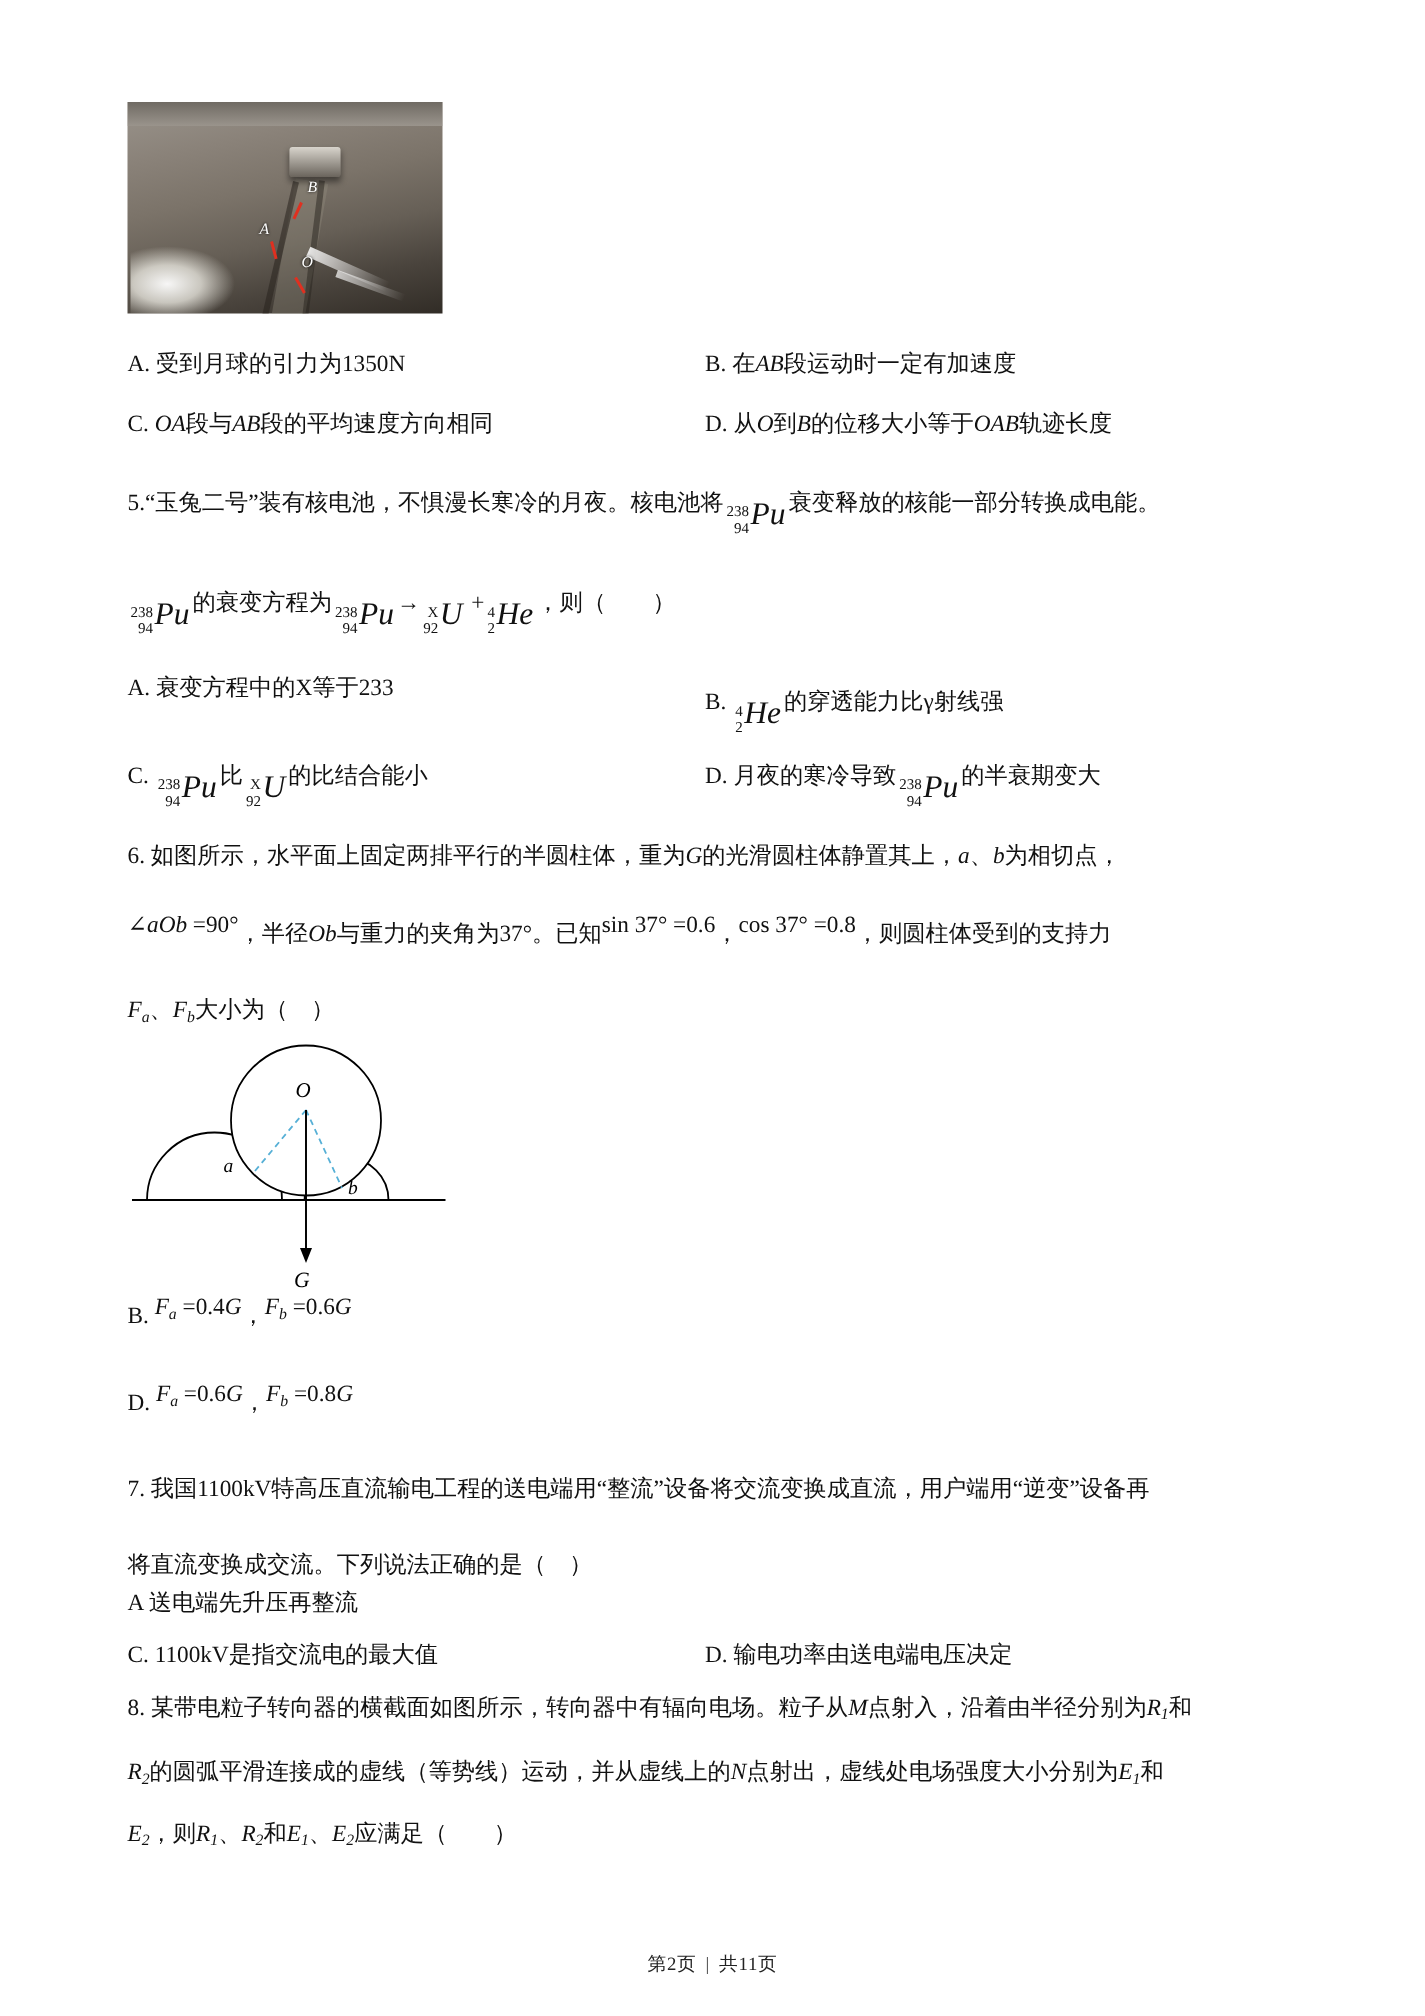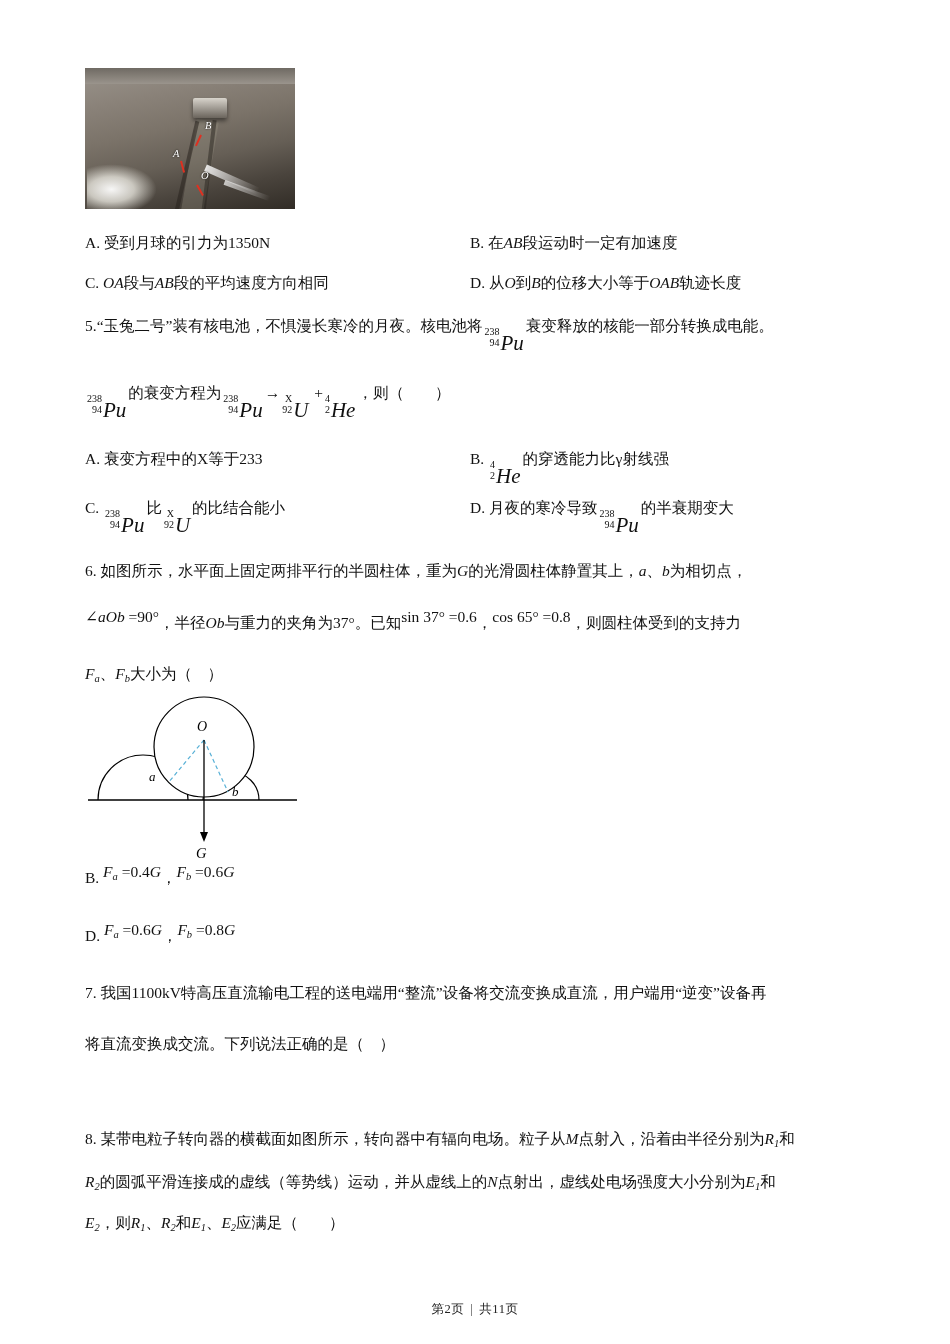--- a/index.html
+++ b/index.html
@@ -6,21 +6,21 @@
   html,body{background:#ffffff}
   body{width:950px;height:1344px;position:relative;overflow:hidden;
        font-family:"Liberation Serif","DejaVu Serif",serif;font-size:15.5px;color:#111}
   i{font-style:italic}
   sub{font-size:10.5px;font-style:italic;vertical-align:-3px}
   .line{position:absolute;left:85px;right:70px;line-height:1.55;white-space:nowrap}
   .row{position:absolute;left:85px;right:60px;display:flex;line-height:1.55;white-space:nowrap}
   .row .c1{width:385px;flex:0 0 385px}
   .row .c2{flex:1}
   
-  .nuc{display:inline-flex;align-items:flex-start;vertical-align:-4px;margin:12px 2px}
+  .nuc{display:inline-flex;align-items:flex-end;vertical-align:-4px;margin:12px 2px}
   .nuc .st{display:inline-flex;flex-direction:column;align-items:flex-end;font-size:10px;line-height:1.08;margin-right:1px}
   .nuc .sym{font-size:21px;font-style:italic}
   .raised{position:relative;top:-6px;display:inline-block}
   
   .photo{position:absolute;left:85px;top:68px;width:210px;height:141px;overflow:hidden;
          background:linear-gradient(168deg,#9a948c 0%,#8a8279 22%,#7b7369 42%,#665f56 62%,#4a443d 80%,#312c26 100%)}
   .ph-horizon{position:absolute;left:0;top:0;width:100%;height:16px;background:linear-gradient(180deg,#6f6a63,#9a948c)}
   .ph-rover{position:absolute;left:108px;top:30px;width:34px;height:20px;background:linear-gradient(180deg,#d8d4cc,#6a645c);border-radius:2px;box-shadow:0 3px 4px rgba(0,0,0,.45)}
   .ph-track1{position:absolute;left:100px;top:52px;width:4px;height:92px;background:rgba(40,35,30,.55);transform:rotate(13deg)}
   .ph-track2{position:absolute;left:122px;top:52px;width:4px;height:92px;background:rgba(40,35,30,.5);transform:rotate(7deg)}
@@ -127,21 +127,21 @@
     <div class="c2">D. 月夜的寒冷导致<span class="nuc">
           <span class="st">
             <span>238</span>
             <span>94</span>
           </span>
           <span class="sym">Pu</span>
         </span>的半衰期变大</div>
   </div>
 
   <div class="line" style="top:559px">6. 如图所示，水平面上固定两排平行的半圆柱体，重为<i>G</i>的光滑圆柱体静置其上，<i>a</i>、<i>b</i>为相切点，</div>
-  <div class="line" style="top:611px"><span class="raised">∠<i>aOb</i> =90°</span>，半径<i>Ob</i>与重力的夹角为37°。已知<span class="raised">sin 37° =0.6</span>，<span class="raised">cos 65° =0.8</span>，则圆柱体受到的支持力</div>
+  <div class="line" style="top:611px"><span class="raised">∠<i>aOb</i> =90°</span>，半径<i>Ob</i>与重力的夹角为37°。已知<span class="raised">sin 37° =0.6</span>，<span class="raised">cos 37° =0.8</span>，则圆柱体受到的支持力</div>
   <div class="line" style="top:662px"><i>F</i><sub>a</sub>、<i>F</i><sub>b</sub>大小为（　）</div>
 
   <div class="diagram">
     <svg width="232" height="170" viewBox="0 0 232 170">
       <path d="M 13 107 A 45 45 0 0 1 103 107" fill="none" stroke="#000" stroke-width="1.2"></path>
       <path d="M 118 107 A 28 28 0 0 1 174 107" fill="none" stroke="#000" stroke-width="1.2"></path>
       <circle cx="119" cy="54" r="50" fill="#ffffff" stroke="#000" stroke-width="1.2"></circle>
       <line x1="3" y1="107" x2="212" y2="107" stroke="#000" stroke-width="1.3"></line>
       <line x1="119" y1="47" x2="83" y2="90" stroke="#57b0d6" stroke-width="1.2" stroke-dasharray="4 3"></line>
       <line x1="119" y1="47" x2="143" y2="99" stroke="#57b0d6" stroke-width="1.2" stroke-dasharray="4 3"></line>
@@ -157,22 +157,25 @@
   <div class="row" style="top:866px">
     <div class="c2">B. <span class="raised"><i>F</i><sub>a</sub> =0.4<i>G</i></span>，<span class="raised"><i>F</i><sub>b</sub> =0.6<i>G</i></span></div>
   </div>
   <div class="row" style="top:924px">
     <div class="c2">D. <span class="raised"><i>F</i><sub>a</sub> =0.6<i>G</i></span>，<span class="raised"><i>F</i><sub>b</sub> =0.8<i>G</i></span></div>
   </div>
 
   <div class="line" style="top:981px">7. 我国1100kV特高压直流输电工程的送电端用“整流”设备将交流变换成直流，用户端用“逆变”设备再</div>
   <div class="line" style="top:1032px">将直流变换成交流。下列说法正确的是（　）</div>
   <div class="row" style="top:1057px">
+    <div class="c1">A 送电端先升压再整流</div>
   </div>
   <div class="row" style="top:1092px">
+    <div class="c1">C. 1100kV是指交流电的最大值</div>
+    <div class="c2">D. 输电功率由送电端电压决定</div>
   </div>
 
   <div class="line" style="top:1127px">8. 某带电粒子转向器的横截面如图所示，转向器中有辐向电场。粒子从<i>M</i>点射入，沿着由半径分别为<i>R</i><sub>1</sub>和</div>
   <div class="line" style="top:1170px"><i>R</i><sub>2</sub>的圆弧平滑连接成的虚线（等势线）运动，并从虚线上的<i>N</i>点射出，虚线处电场强度大小分别为<i>E</i><sub>1</sub>和</div>
   <div class="line" style="top:1211px"><i>E</i><sub>2</sub>，则<i>R</i><sub>1</sub>、<i>R</i><sub>2</sub>和<i>E</i><sub>1</sub>、<i>E</i><sub>2</sub>应满足（　　）</div>
 
   <div class="footer">
     <span>第2页</span><span class="sep">|</span><span>共11页</span>
   </div>
 

